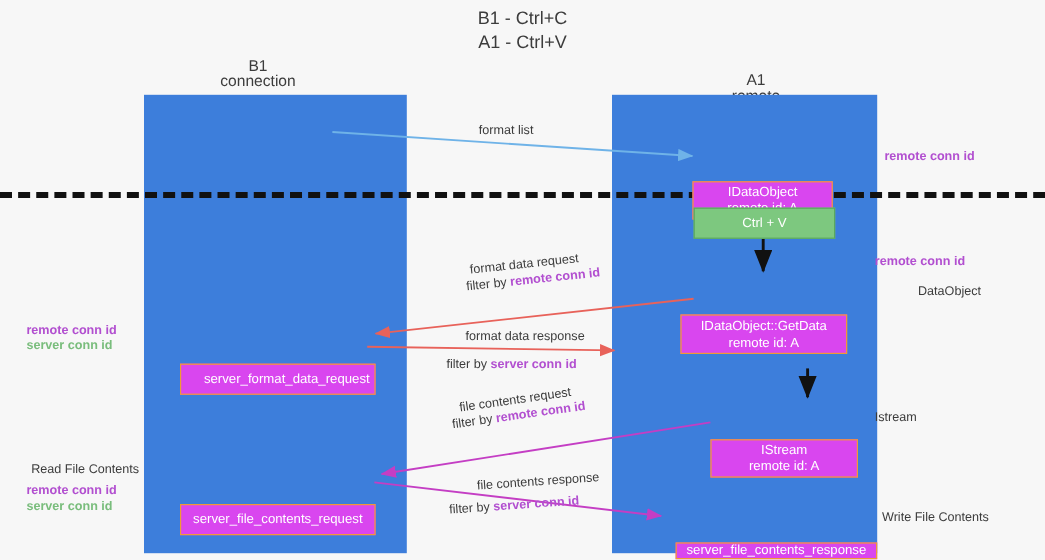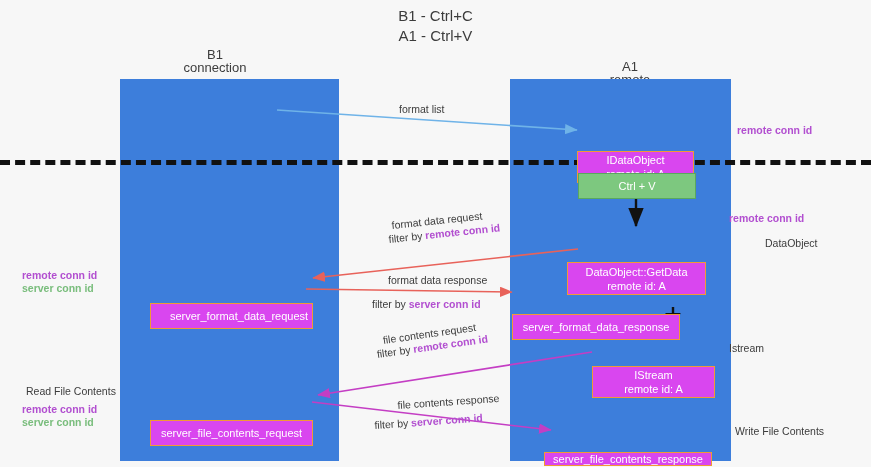--- a/index.html
+++ b/index.html
@@ -91,42 +91,39 @@
   <div class="box orange" style="left:577px;top:116px;width:117px;height:32px;">
     <span>IDataObject</span>
     <span class="l2">remote id: A</span>
   </div>
 
   <div class="box green" style="left:578px;top:173px;width:118px;height:26px;">
     <span>Ctrl + V</span>
   </div>
 
   <div class="box orange" style="left:567px;top:227px;width:139px;height:33px;">
-    <span>DataObject::GetData</span>
+    <span>IDataObject::GetData</span>
     <span class="l2">remote id: A</span>
   </div>
 
   <div class="box orange" style="left:150px;top:268px;width:163px;height:26px;padding-left:15px;">
     <span>server_format_data_request</span>
   </div>
 
-  <div class="box orange" style="left:512px;top:279px;width:168px;height:26px;">
-    <span>server_format_data_response</span>
-  </div>
 
   <div class="box orange" style="left:592px;top:331px;width:123px;height:32px;">
     <span>IStream</span>
     <span class="l2">remote id: A</span>
   </div>
 
   <div class="box orange" style="left:150px;top:385px;width:163px;height:26px;">
     <span>server_file_contents_request</span>
   </div>
 
-  <div class="box orange" style="left:544px;top:417px;width:168px;height:14px;">
+  <div class="box orange" style="left:563px;top:417px;width:168px;height:14px;">
     <span>server_file_contents_response</span>
   </div>
 
   <div class="lbl dark" style="left:399px;top:103px;">format list</div>
 
   <div class="lbl" style="left:391px;top:219px;transform:rotate(-6deg);transform-origin:left top;">
     <span class="dark">format data request</span>
   </div>
   <div class="lbl" style="left:388px;top:233px;transform:rotate(-6deg);transform-origin:left top;">
     <span class="dark">filter by </span><span class="purple">remote conn id</span>

